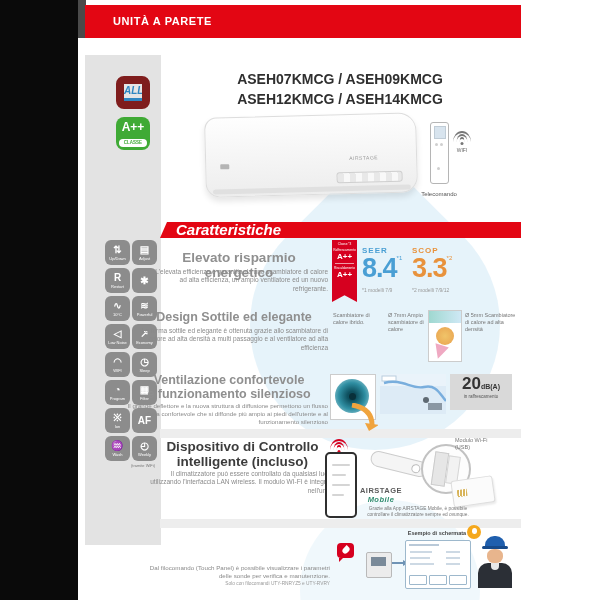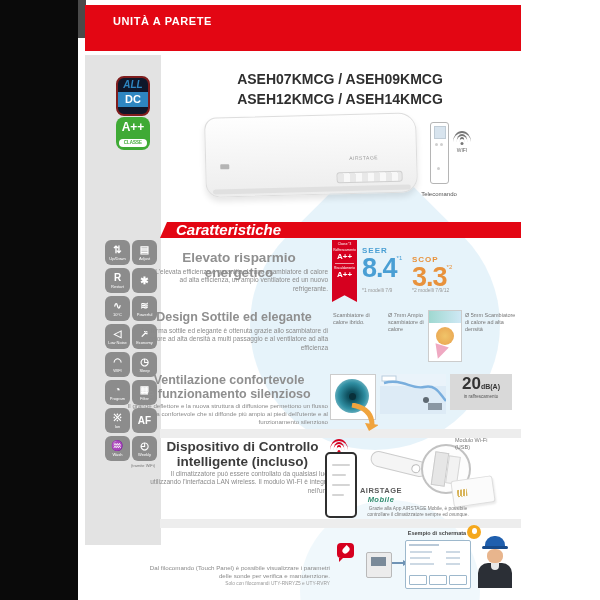--- a/index.html
+++ b/index.html
@@ -4,33 +4,33 @@
 <style>
   html,body{margin:0;padding:0;background:#fff;}
   #page{position:relative;width:600px;height:600px;overflow:hidden;background:#fff;
         font-family:"Liberation Sans",sans-serif;color:#333;}
   .abs{position:absolute;}
   
   .black-strip{left:0;top:0;width:78px;height:600px;background:#0a0a0a;}
   .corner-block{left:78px;top:0;width:8px;height:38px;background:#4a4a4a;}
   .gray-band{left:85px;top:55px;width:76px;height:490px;background:#e3e3e3;}
   
-  .top-banner{left:85px;top:5px;width:436px;height:46px;background:#e30613;}
+  .top-banner{left:85px;top:5px;width:436px;height:33px;background:#e30613;}
   .top-banner span{display:block;color:#fff;font-weight:bold;font-size:11px;letter-spacing:.6px;
         line-height:33px;padding-left:28px;}
   .feat-banner{left:160px;top:222px;width:361px;height:16px;background:#e30613;
         clip-path:polygon(7px 0,100% 0,100% 100%,0 100%);}
   .feat-banner span{display:block;color:#fff;font-weight:bold;font-style:italic;font-size:15px;
         line-height:16px;padding-left:16px;}
   
   .models{left:160px;top:70px;width:360px;text-align:center;font-size:14px;font-weight:bold;
         color:#2f2f2f;line-height:1.4;}
   
-  .badge-alldc{left:116px;top:76px;width:34px;height:40px;border:2px solid #7f1d1d;border-radius:8px;
-        overflow:hidden;background:#0f172a;box-sizing:border-box;}
+  .badge-alldc{left:116px;top:76px;width:34px;height:33px;border:8px solid #7f1d1d;border-radius:8px;
+        overflow:hidden;background:#e5e5e5;box-sizing:border-box;}
   .badge-alldc .t{display:block;color:#2e86c1;font-weight:bold;font-style:italic;font-size:10px;
         text-align:center;line-height:14px;}
   .badge-alldc .b{display:block;background:#2e86c1;color:#fff;font-weight:bold;font-size:11px;
         text-align:center;line-height:15px;}
   .badge-a{left:116px;top:117px;width:34px;height:33px;background:#3faa35;border-radius:8px;}
   .badge-a .v{display:block;color:#fff;font-weight:bold;font-size:12px;text-align:center;line-height:20px;}
   .badge-a .c{position:absolute;left:3px;bottom:3px;width:28px;height:8px;background:#fff;
         border-radius:4px;color:#3faa35;font-size:4.5px;font-weight:bold;text-align:center;line-height:8px;}
   
   .drop{left:250px;top:200px;width:250px;height:250px;background:rgba(173,214,240,.30);
@@ -263,21 +263,21 @@
     <span class="rl">Raffrescamento</span>
     <span class="rv">A++</span>
     <hr>
     <span class="rl">Riscaldamento</span>
     <span class="rv">A++</span>
   </div>
   <div class="abs seer" style="left:362px;top:247px;">
     <span class="numlbl">SEER</span>
     <span class="bignum">8.4</span><span class="supn">*1</span>
   </div>
-  <div class="abs scop" style="left:412px;top:247px;margin-top:9px;">
+  <div class="abs scop" style="left:412px;top:247px;">
     <span class="numlbl">SCOP</span>
     <span class="bignum">3.3</span><span class="supn">*2</span>
   </div>
   <div class="abs footn" style="left:362px;top:287px;">*1 modelli 7/9</div>
   <div class="abs footn" style="left:412px;top:287px;">*2 modelli 7/9/12</div>
 
   <div class="abs sec-title" style="left:140px;top:311px;width:188px;font-size:12.5px;">Design Sottile ed elegante</div>
   <div class="abs sec-desc" style="left:130px;top:327px;width:198px;">La forma sottile ed elegante è ottenuta grazie allo scambiatore di calore ad alta densità a multi passaggio e al ventilatore ad alta efficienza</div>
   <div class="abs mini-label" style="left:333px;top:312px;width:50px;">Scambiatore di calore ibrido.</div>
   <div class="abs mini-label" style="left:388px;top:312px;width:36px;">Ø 7mm Ampio scambiatore di calore</div>

